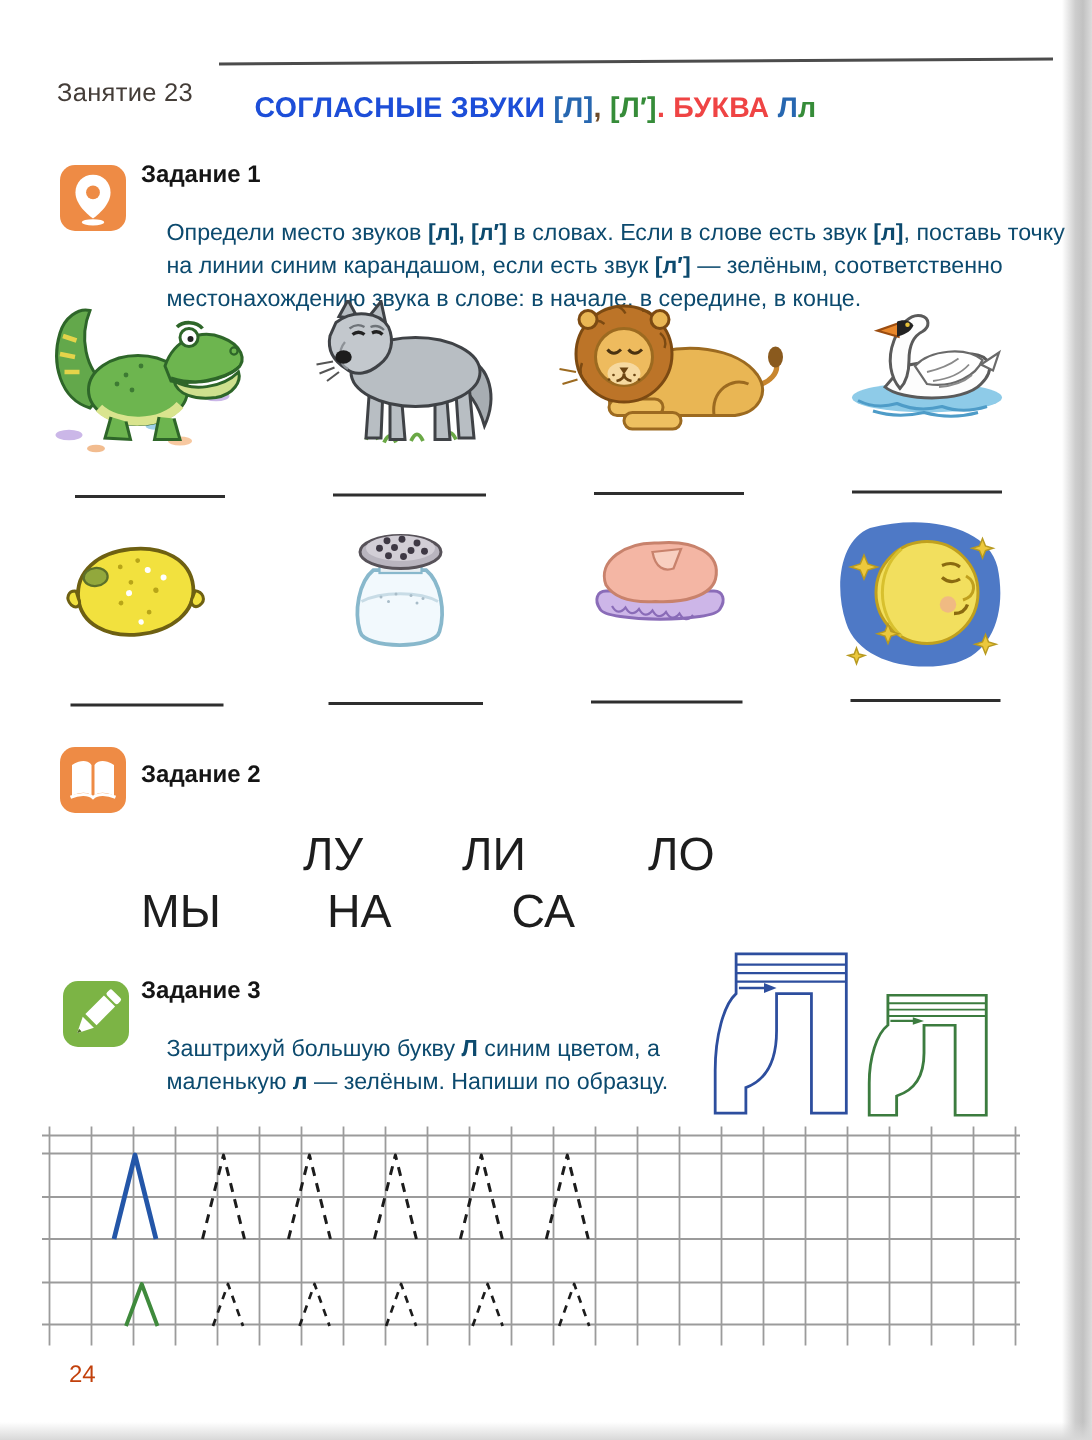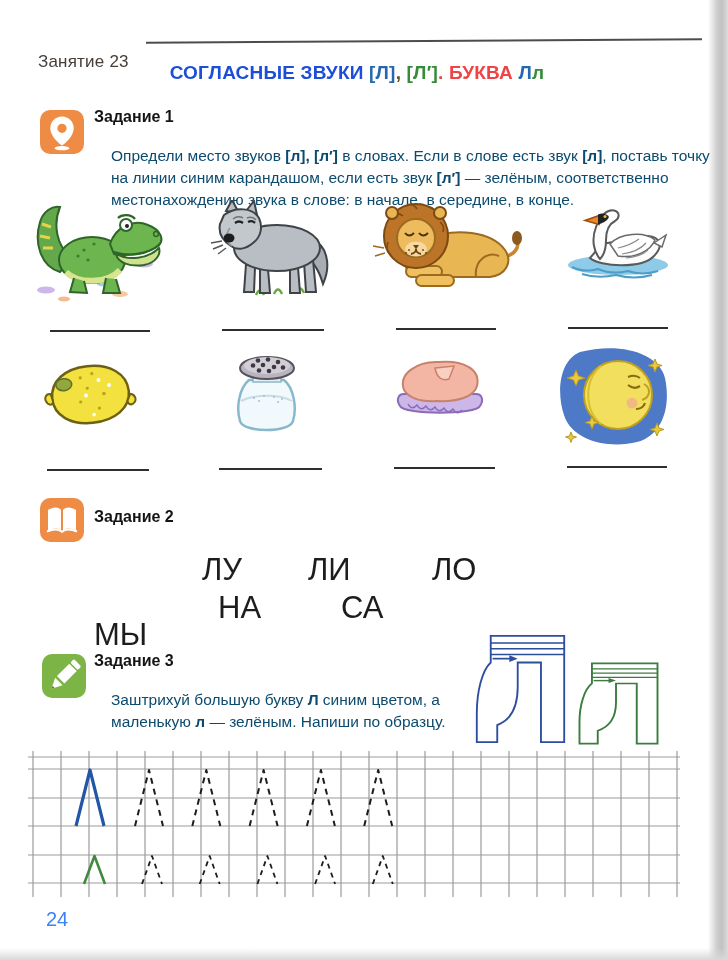--- a/index.html
+++ b/index.html
@@ -45,29 +45,29 @@
   .al7{left:394px;top:467px;width:101px;} .al8{left:567px;top:466px;width:100px;}
 
   .watermark{position:absolute;left:0;top:444px;width:728px;text-align:center;z-index:6;
         font-family:"DejaVu Sans",sans-serif;font-weight:bold;font-size:54px;letter-spacing:1px;
         color:rgba(255,255,255,.62);
         text-shadow:3px 4px 5px rgba(105,105,105,.5),0 0 2px rgba(150,150,150,.45);
         pointer-events:none;}
 
   .syl{position:absolute;font-size:31px;color:#1d1d1d;}
   .s-lu{left:179px;top:552px;margin-left:23px;} .s-li{left:308px;top:552px;} .s-lo{left:432px;top:552px;}
-  .s-my{left:94px;top:617px;}  .s-na{left:218px;top:590px;} .s-sa{left:341px;top:590px;}
+  .s-my{left:94px;top:590px;}  .s-na{left:218px;top:590px;} .s-sa{left:341px;top:590px;}
 
   .sample{position:absolute;}
   #sample-upper{left:474px;top:634px;width:93px;height:110px;color:#2d4e9e;}
   #sample-lower{left:577px;top:662px;width:83px;height:83px;color:#3c7c3f;}
 
   #practice-grid{position:absolute;left:20px;top:746px;width:668px;height:158px;}
 
-  .page-num{position:absolute;left:46px;top:908px;font-size:20px;color:#3b82f6;}
+  .page-num{position:absolute;left:46px;top:908px;font-size:16px;color:#c2410c;}
 </style>
 </head>
 <body>
 
 <div class="page">
   <div class="scan-edge-right"></div>
   <div class="scan-edge-bottom"></div>
 
   <span class="lesson">Занятие 23</span>
   <div class="header-rule"></div>

